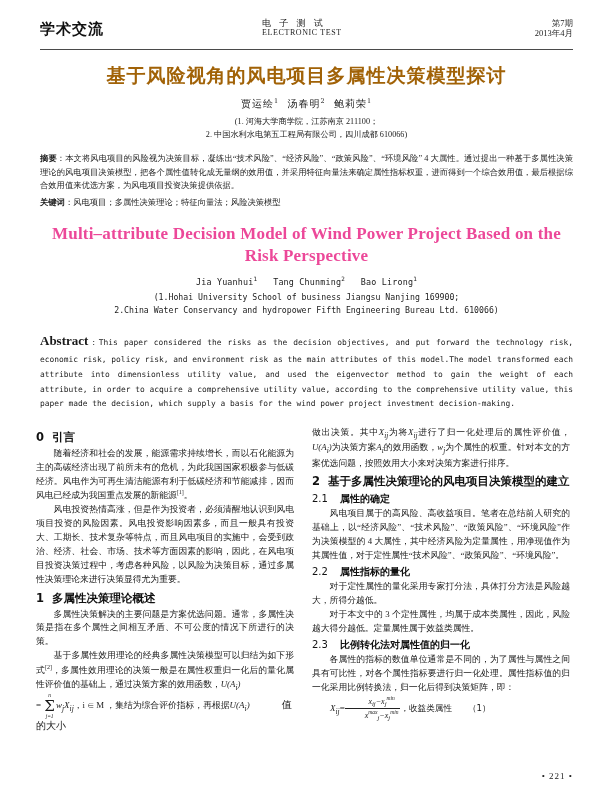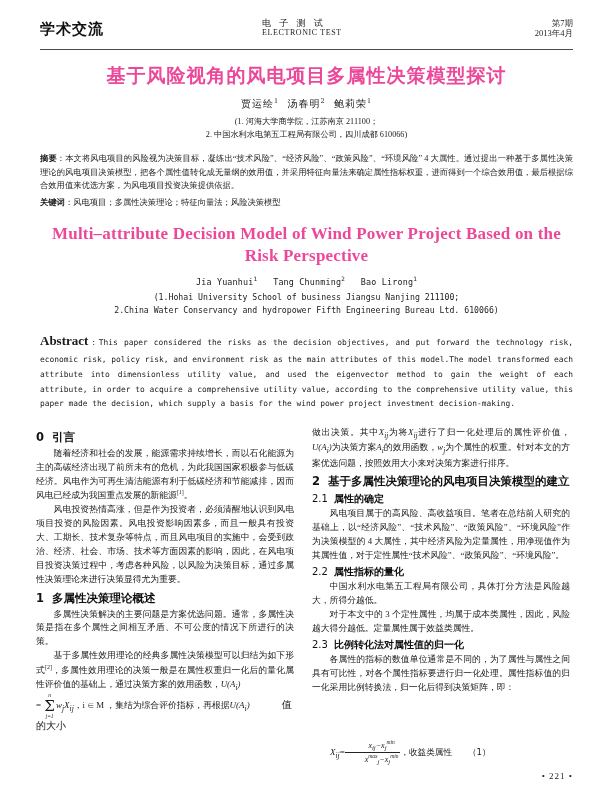--- a/index.html
+++ b/index.html
@@ -78,21 +78,21 @@
   
   .title-block {
     margin: 14px 40px 0 40px;
     text-align: center;
   }
   .cn-title {
     font-family: "DejaVu Sans", "Liberation Sans", sans-serif;
     font-size: 19px;
     font-weight: bold;
     letter-spacing: 1px;
-    color: #ec4899;
+    color: #a16207;
     line-height: 1.25;
   }
   .cn-authors {
     margin-top: 9px;
     font-size: 10px;
     letter-spacing: 1px;
     color: #1a1a1a;
     font-family: "DejaVu Serif", serif;
   }
   .cn-authors sup { font-size: 6.5px; vertical-align: super; }
@@ -204,21 +204,21 @@
   }
   .sec-h .num { font-weight: bold; margin-right: 8px; }
   .sub-h {
     font-family: "DejaVu Sans", "Liberation Sans", sans-serif;
     font-size: 10px;
     font-weight: bold;
     color: #111;
     margin: 3px 0 1px 0;
     line-height: 1.35;
   }
-  .sub-h .num { font-weight: normal; margin-right: 6px; }
+  .sub-h .num { font-weight: normal; margin-right: 12px; }
   p.body {
     margin: 0;
     font-size: 8.8px;
     line-height: 1.58;
     text-align: justify;
     text-indent: 2em;
     color: #191919;
   }
   p.body.noind { text-indent: 0; }
   p.body sup { font-size: 6px; vertical-align: super; }
@@ -304,21 +304,21 @@
   </div>
 
   <div class="en-title-block">
     <div class="en-title">Multi–attribute Decision Model of Wind Power Project Based on the Risk Perspective</div>
     <div class="en-authors">
       <span>Jia Yuanhui</span><sup>1</sup>&nbsp;&nbsp;
       <span>Tang Chunming</span><sup>2</sup>&nbsp;&nbsp;
       <span>Bao Lirong</span><sup>1</sup>
     </div>
     <div class="en-affil">
-      <div>(1.Hohai University School of business Jiangsu Nanjing  211100;</div>
+      <div>(1.Hohai University School of business Jiangsu Nanjing  169900;</div>
       <div>2.China Water Conservancy and hydropower Fifth Engineering Bureau Ltd. 610066)</div>
     </div>
   </div>
 
   <div class="abstract-en">
     <span class="lbl">Abstract</span><span>：This paper considered the risks as the decision objectives, and put forward the technology risk, economic risk, policy risk, and environment risk as the main attributes of this model.The model transformed each attribute into dimensionless utility value, and used the eigenvector method to gain the weight of each attribute, in order to acquire a comprehensive utility value, according to the comprehensive utility value, this paper made the decision, which supply a basis for the wind power project investment decision-making.</span>
   </div>
 
   <div class="columns">
 
@@ -362,30 +362,30 @@
       <div class="sub-h">
         <span class="num">2.1</span><span>属性的确定</span>
       </div>
 
       <p class="body">风电项目属于的高风险、高收益项目。笔者在总结前人研究的基础上，以“经济风险”、“技术风险”、“政策风险”、“环境风险”作为决策模型的 4 大属性，其中经济风险为定量属性，用净现值作为其属性值，对于定性属性“技术风险”、“政策风险”、“环境风险”。</p>
 
       <div class="sub-h">
         <span class="num">2.2</span><span>属性指标的量化</span>
       </div>
 
-      <p class="body">中国水利水电第五工程局有限公司，具体打分方法是风险越大，所得分越低。</p>
+      <p class="body">对于定性属性的量化采用专家打分法，具体打分方法是风险越大，所得分越低。</p>
       <p class="body">对于本文中的 3 个定性属性，均属于成本类属性，因此，风险越大得分越低。定量属性属于效益类属性。</p>
 
       <div class="sub-h">
         <span class="num">2.3</span><span>比例转化法对属性值的归一化</span>
       </div>
 
       <p class="body">各属性的指标的数值单位通常是不同的，为了属性与属性之间具有可比性，对各个属性指标要进行归一化处理。属性指标值的归一化采用比例转换法，归一化后得到决策矩阵，即：</p>
 
-      <p class="formula" style="text-indent:2em;margin-top:44px;">
+      <p class="formula" style="text-indent:2em;">
         <span class="it"><span>X</span><sub>ij</sub></span><span>=</span><span class="frac"><span class="num-t"><span>x</span><sub>ij</sub><span>−x</span><sub>j</sub><sup style="font-size:5.5px">min</sup></span><span class="den-t"><span>x</span><sup style="font-size:5.5px">max</sup><sub>j</sub><span>−x</span><sub>j</sub><sup style="font-size:5.5px">min</sup></span></span><span style="font-family:'DejaVu Sans',sans-serif;font-size:8.6px;">，收益类属性</span><span class="eqno" style="font-family:'DejaVu Sans',sans-serif;font-size:8.6px;">（1）</span>
       </p>
 
     </div>
   </div>
 
   <div class="folio">• 221 •</div>
 
 </div>
 

